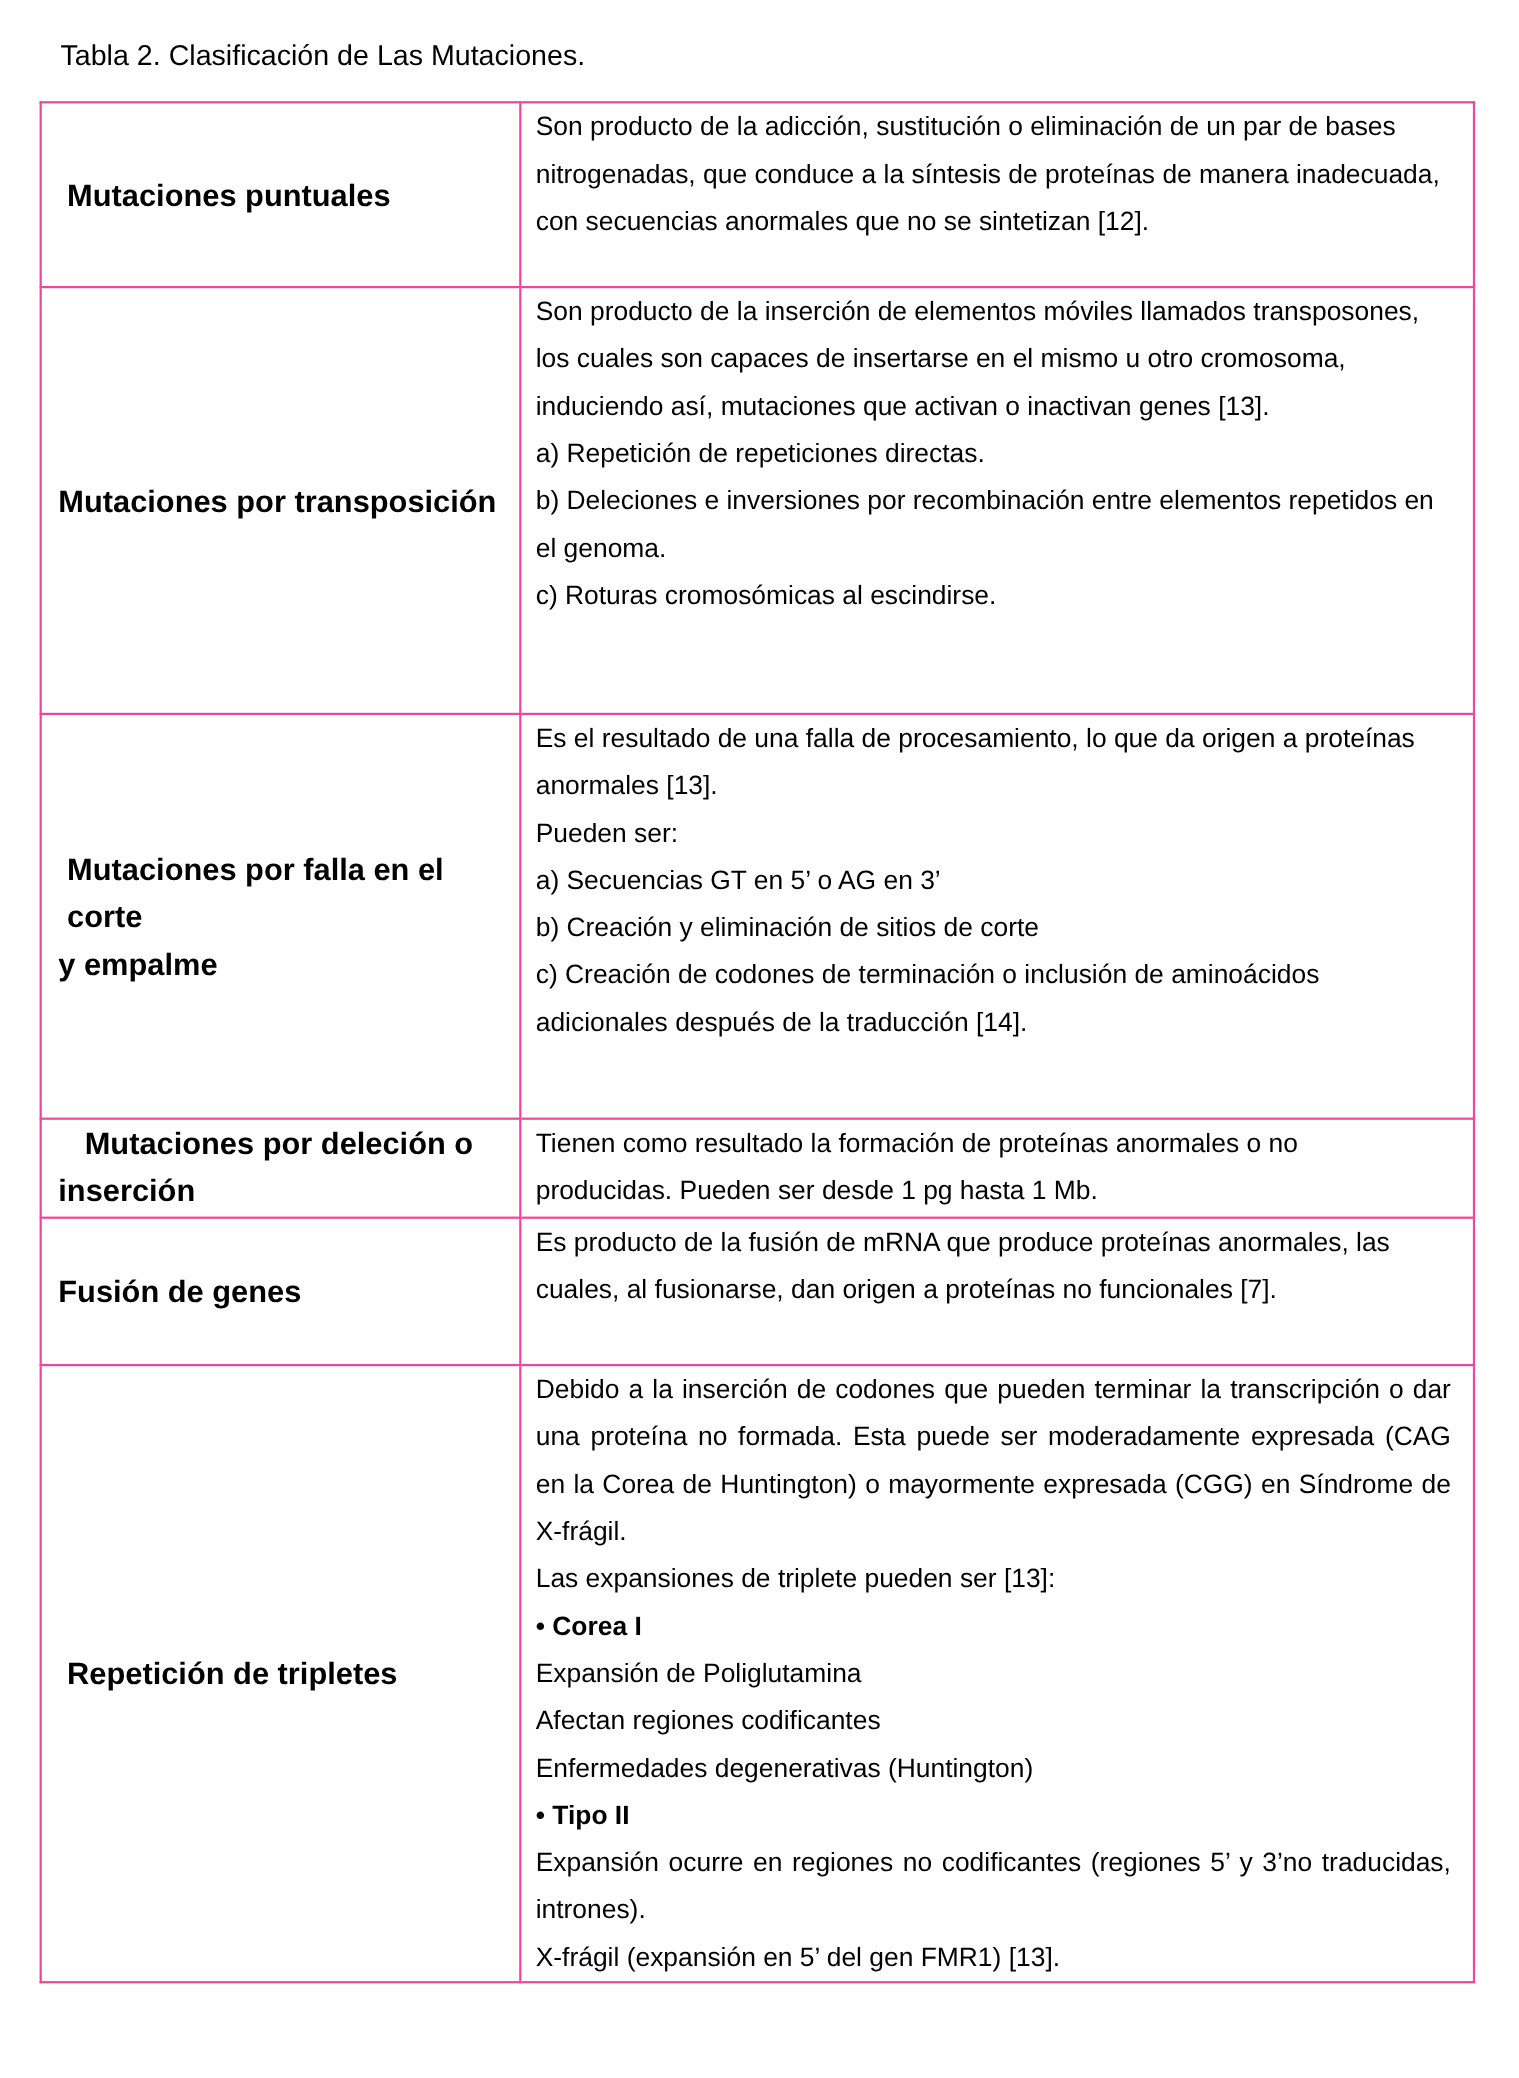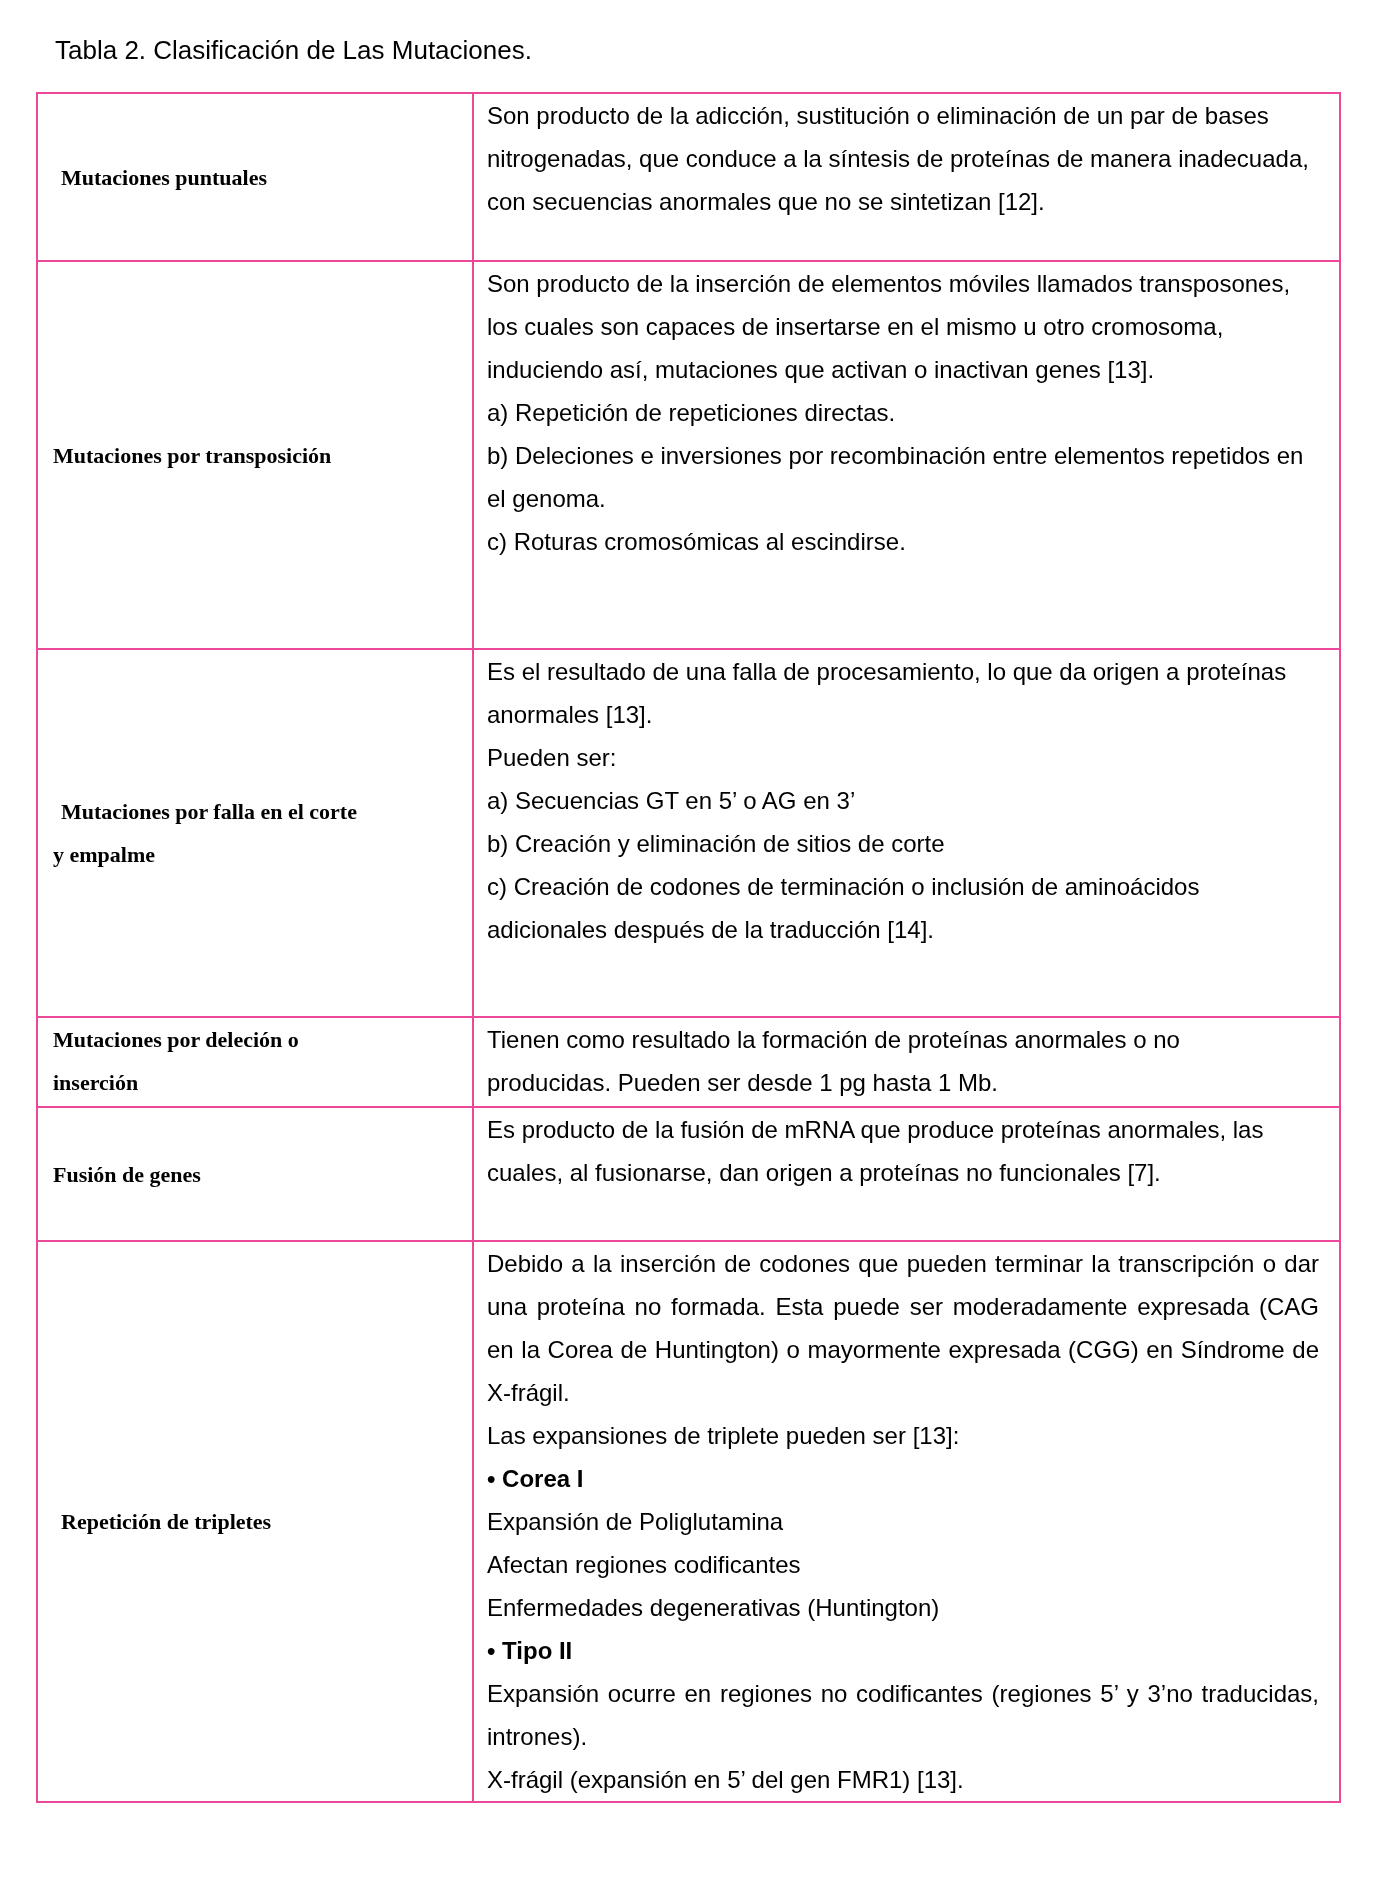--- a/index.html
+++ b/index.html
@@ -35,23 +35,23 @@
       table-layout: fixed;
     }
     table.mut td {
       border: 2px solid #ec4899;
       padding: 0;
       vertical-align: top;
     }
     td.label {
       width: 411px;
       vertical-align: middle !important;
-      font-family: Liberation Serif, serif;
+      font-family: Liberation Sans, sans-serif;
       font-weight: bold;
-      font-size: 22px;
+      font-size: 28px;
       line-height: 43px;
       padding: 0 8px 0 15px !important;
     }
     td.desc {
       font-family: "Liberation Sans", sans-serif;
       font-size: 24px;
       line-height: 43px;
       padding: 0 20px 0 13px !important;
       text-align: left;
     }
@@ -129,21 +129,21 @@
         <span class="line">Pueden ser:</span>
         <span class="line">a) Secuencias GT en 5’ o AG en 3’</span>
         <span class="line">b) Creación y eliminación de sitios de corte</span>
         <span class="line">c) Creación de codones de terminación o inclusión de aminoácidos</span>
         <span class="line">adicionales después de la traducción [14].</span>
       </td>
     </tr>
 
     <tr class="r4">
       <td class="label" style="vertical-align:top !important;">
-        <span style="display:block;">Mutaciones por deleción o</span>
+        <span style="display:block;margin-left:24px;">Mutaciones por deleción o</span>
         <span style="display:block;">inserción</span>
       </td>
       <td class="desc">
         <span class="line">Tienen como resultado la formación de proteínas anormales o no</span>
         <span class="line">producidas. Pueden ser desde 1 pg hasta 1 Mb.</span>
       </td>
     </tr>
 
     <tr class="r5">
       <td class="label">

